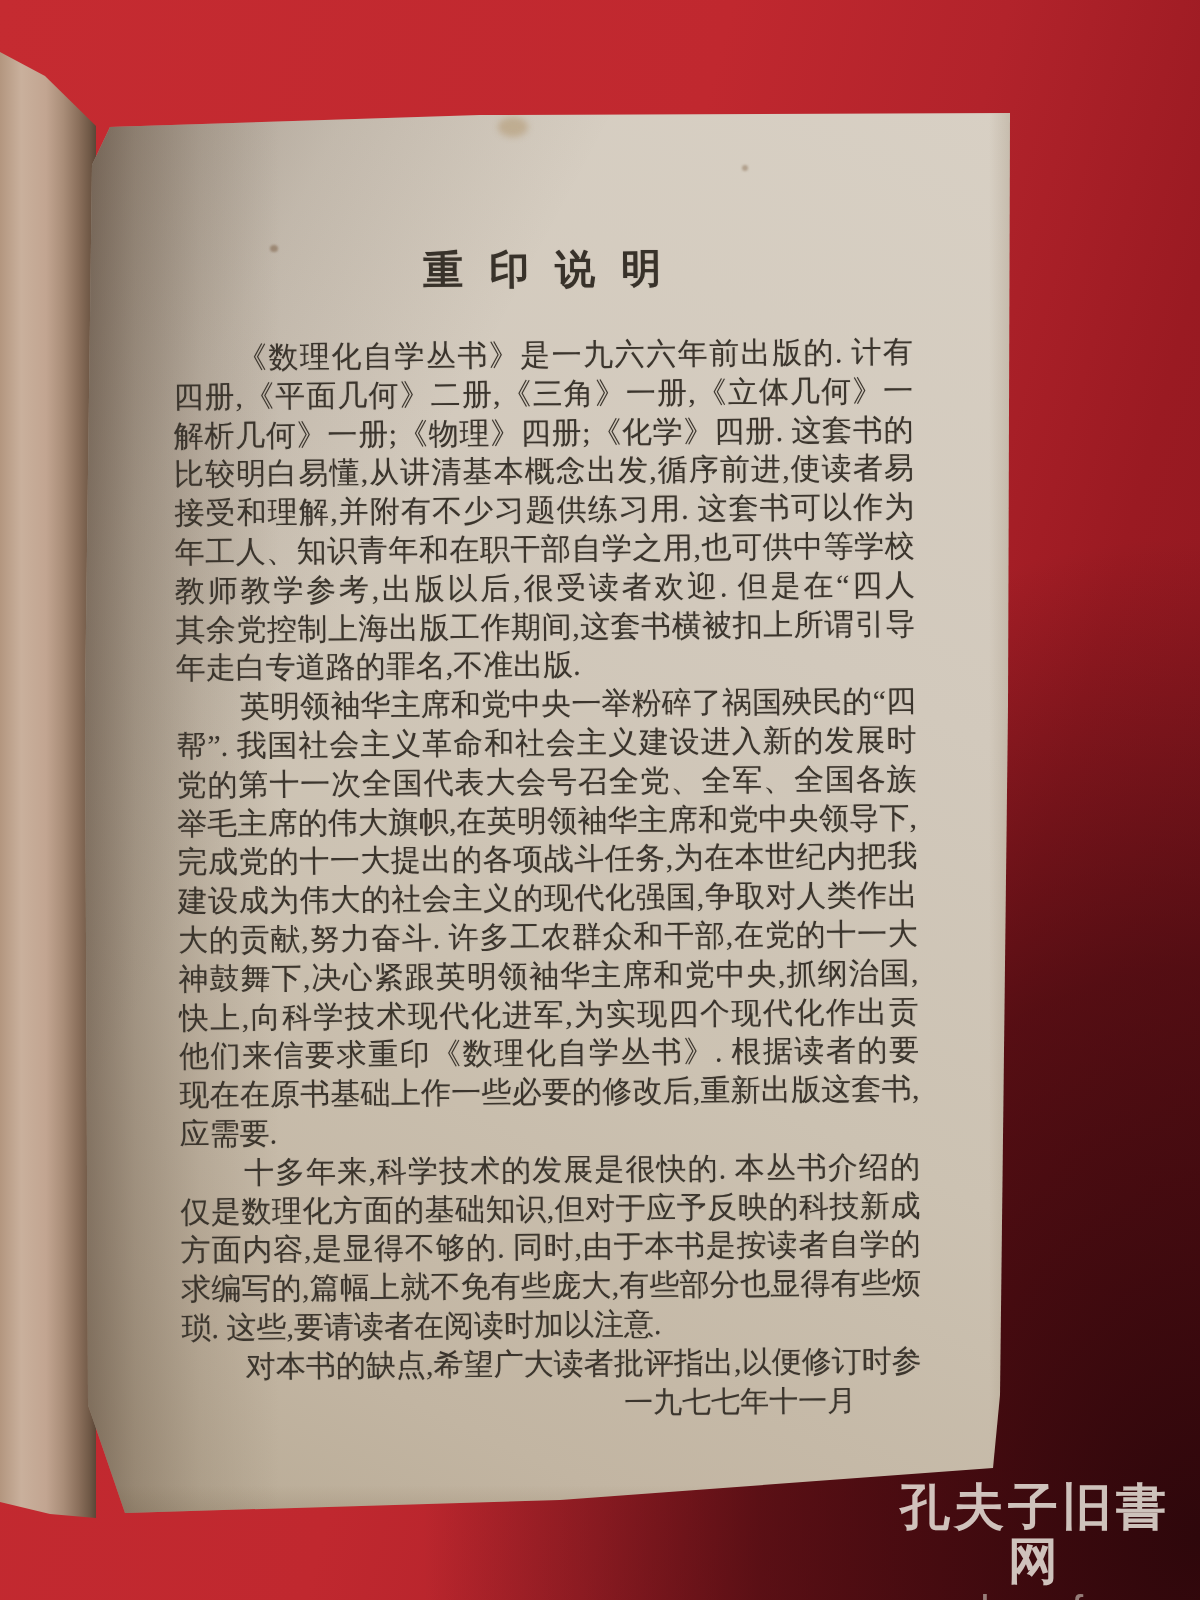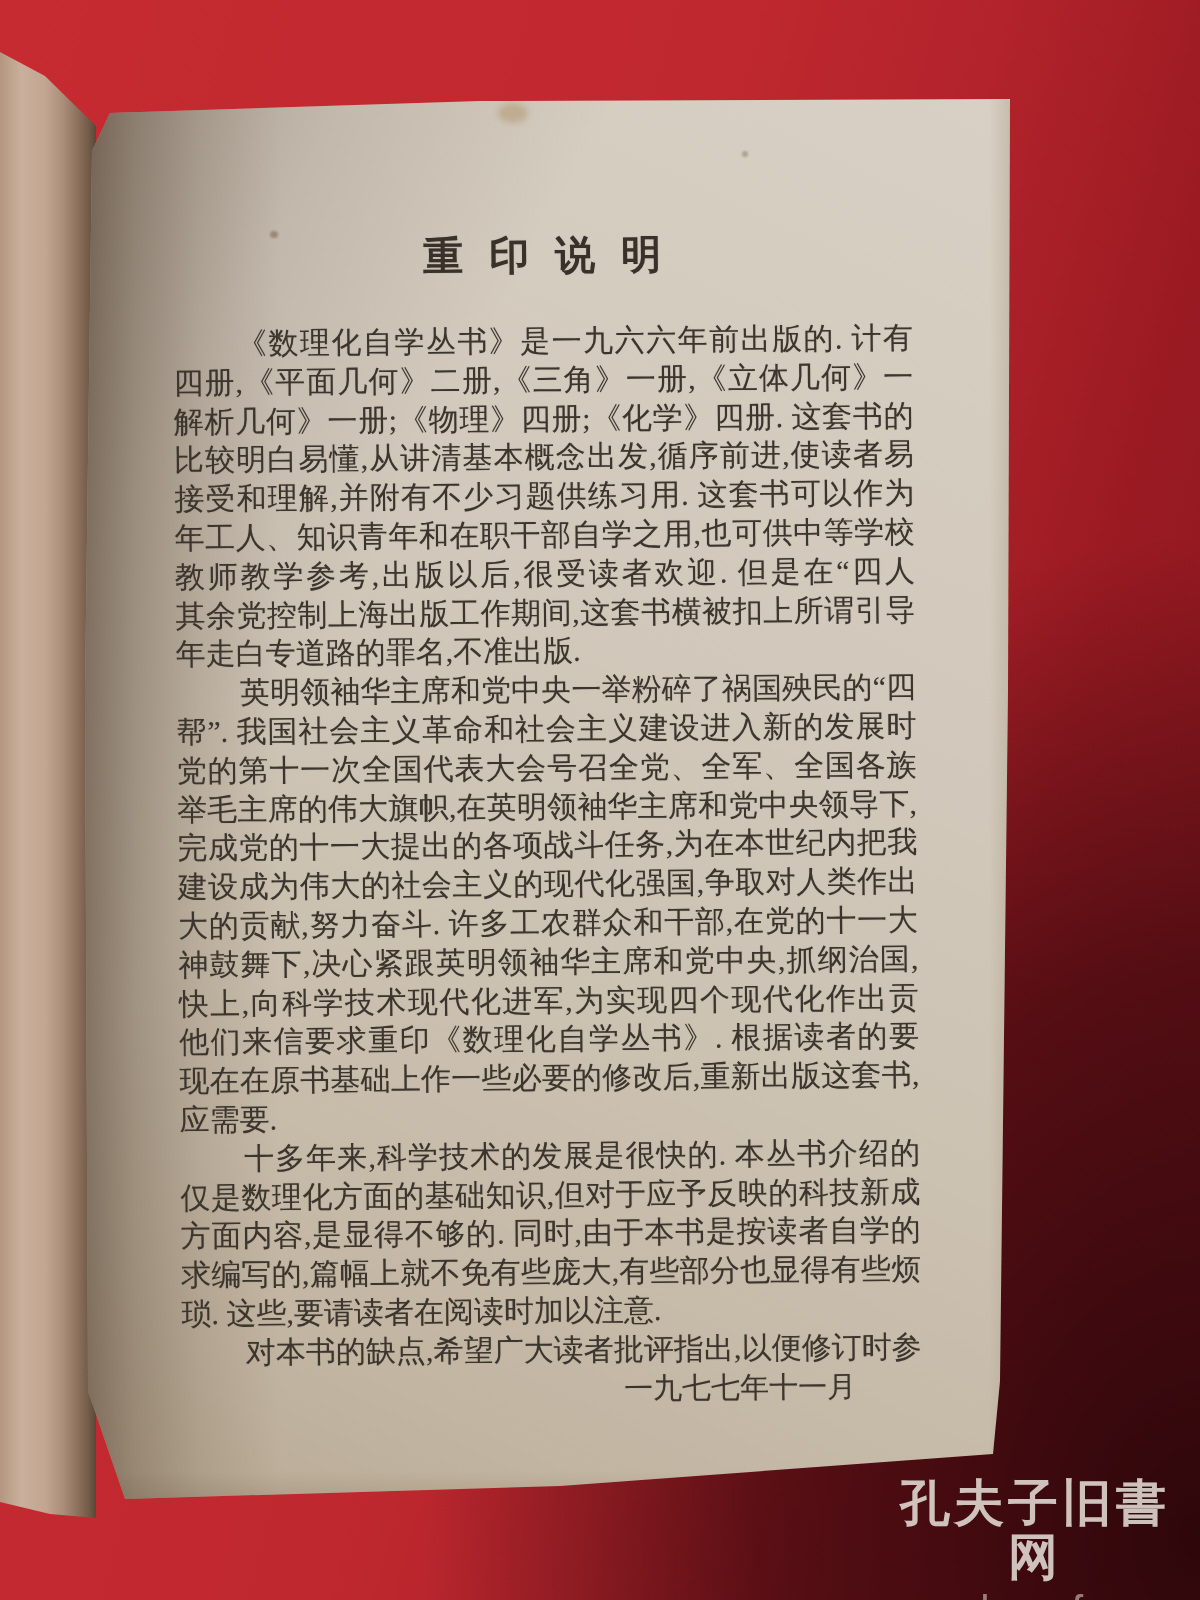--- a/index.html
+++ b/index.html
@@ -17,21 +17,21 @@
   .curl{
     position:absolute;left:0;top:52px;width:96px;height:1466px;
     background:linear-gradient(to right,
       #b3967f 0%, #c9b09c 22%, #c2a591 48%, #a8readcase 0, #a98d78 66%, #8a6f5b 82%, #6e5745 94%, #5a4637 100%);
     background:linear-gradient(to right,
       #b3967f 0%, #c9b09c 22%, #c2a591 48%, #a98d78 66%, #8a6f5b 82%, #6e5745 94%, #5a4637 100%);
     clip-path:polygon(0 0, 45px 24px, 96px 74px, 96px 1466px, 50px 1462px, 0 1450px);
   }
   
   .page{
-    position:absolute;left:80px;top:91px;width:935px;height:1420px;
+    position:absolute;left:80px;top:105px;width:935px;height:1420px;
     background:linear-gradient(205deg, #d8d0c4 0%, #d2c9bc 35%, #ccc2b2 60%, #c2b5a2 85%, #b7a993 100%);
     clip-path:polygon(30px 22px, 400px 10px, 930px 8px, 928px 600px, 920px 1290px,
                       913px 1363px, 480px 1395px, 45px 1408px, 8px 1300px, 5px 600px, 12px 60px);
   }
   
   .page::before{
     content:"";position:absolute;inset:0;pointer-events:none;
     background:
       linear-gradient(to right, rgba(70,50,35,0.55) 0px, rgba(80,60,42,0.32) 55px, rgba(90,70,50,0.14) 120px, rgba(90,70,50,0) 200px),
       linear-gradient(118deg, rgba(62,44,30,0.34) 0%, rgba(62,44,30,0.12) 16%, rgba(62,44,30,0) 32%),
@@ -64,21 +64,21 @@
   .date-line{
     height:38.8px;line-height:38.8px;font-size:29px;
     text-align:right;padding-right:66px;
     text-shadow:0 0 1px rgba(59,53,45,0.30);
   }
   
   .watermark{position:absolute;left:880px;top:1480px;width:310px;text-align:center;pointer-events:none;}
   .wm-name{
     font-size:50px;line-height:54px;letter-spacing:4px;
     color:rgba(233,227,218,0.85);
-    font-family:Liberation Mono, monospace;font-weight:bold;
+    font-family:Liberation Serif, serif;font-weight:bold;
   }
   .wm-url{
     font-size:42px;line-height:46px;
     color:rgba(210,203,194,0.60);
     font-family:"Liberation Sans","DejaVu Sans",sans-serif;
   }
 </style>
 </head>
 <body>
 

